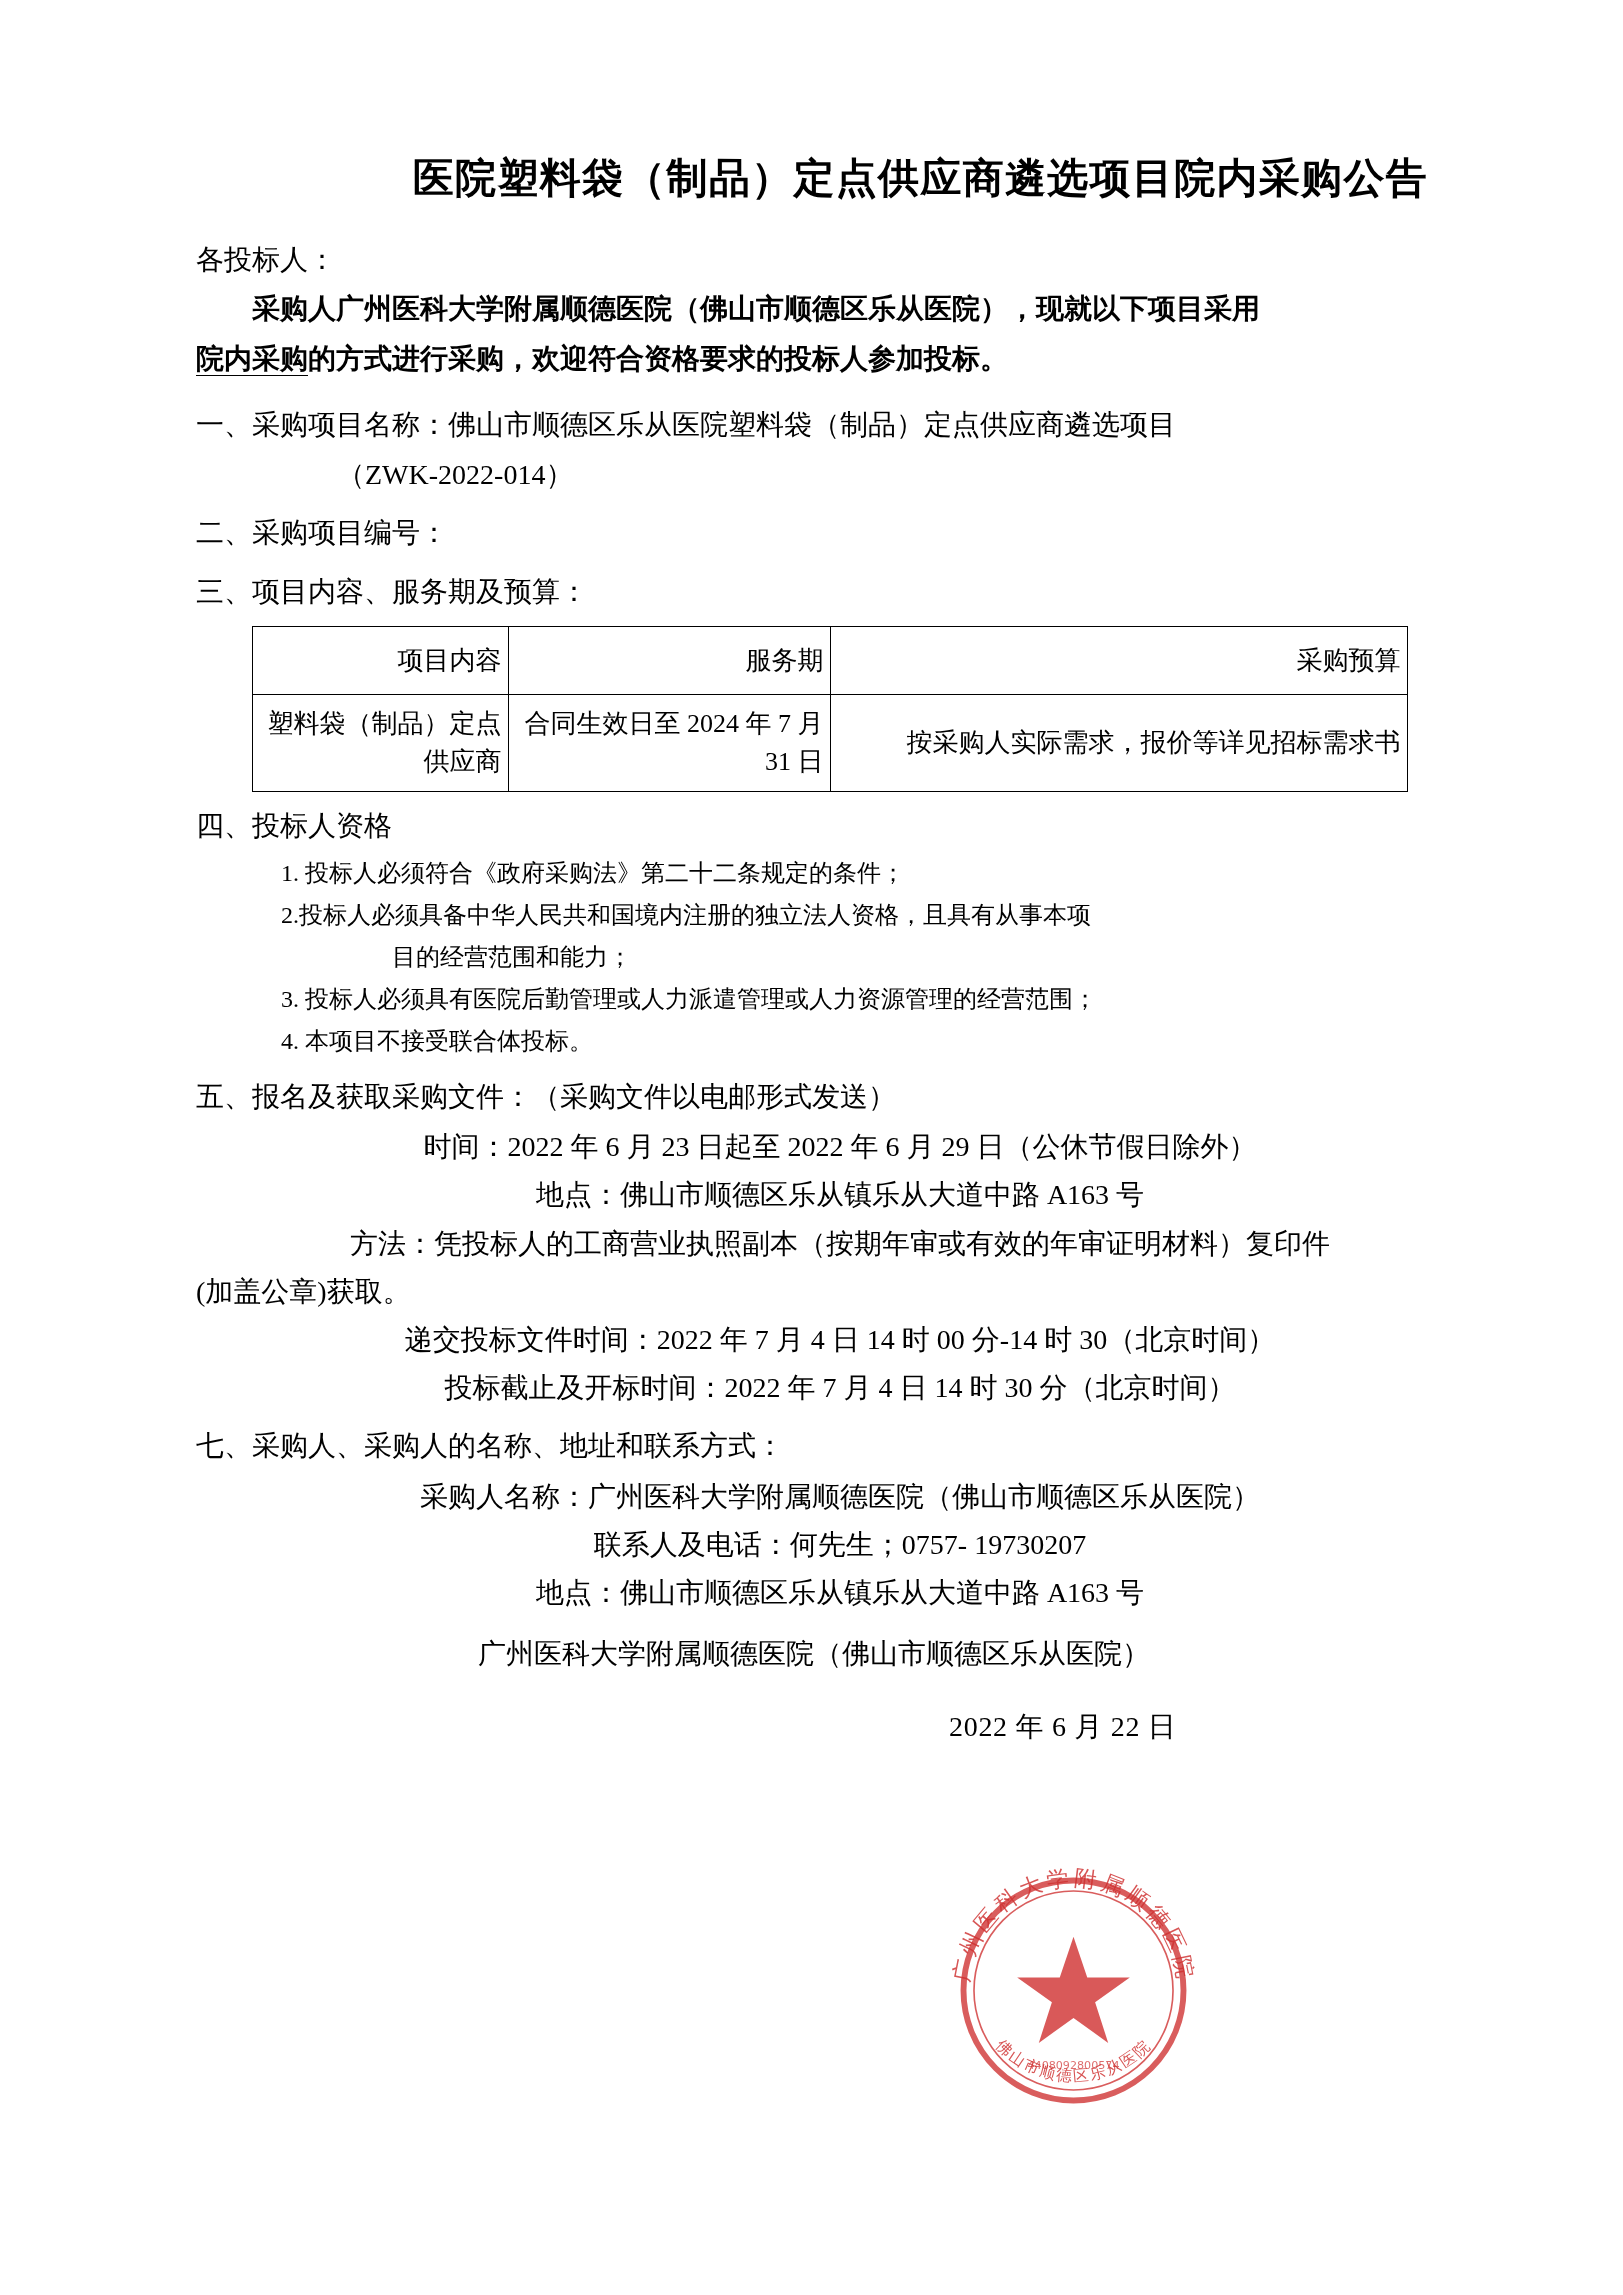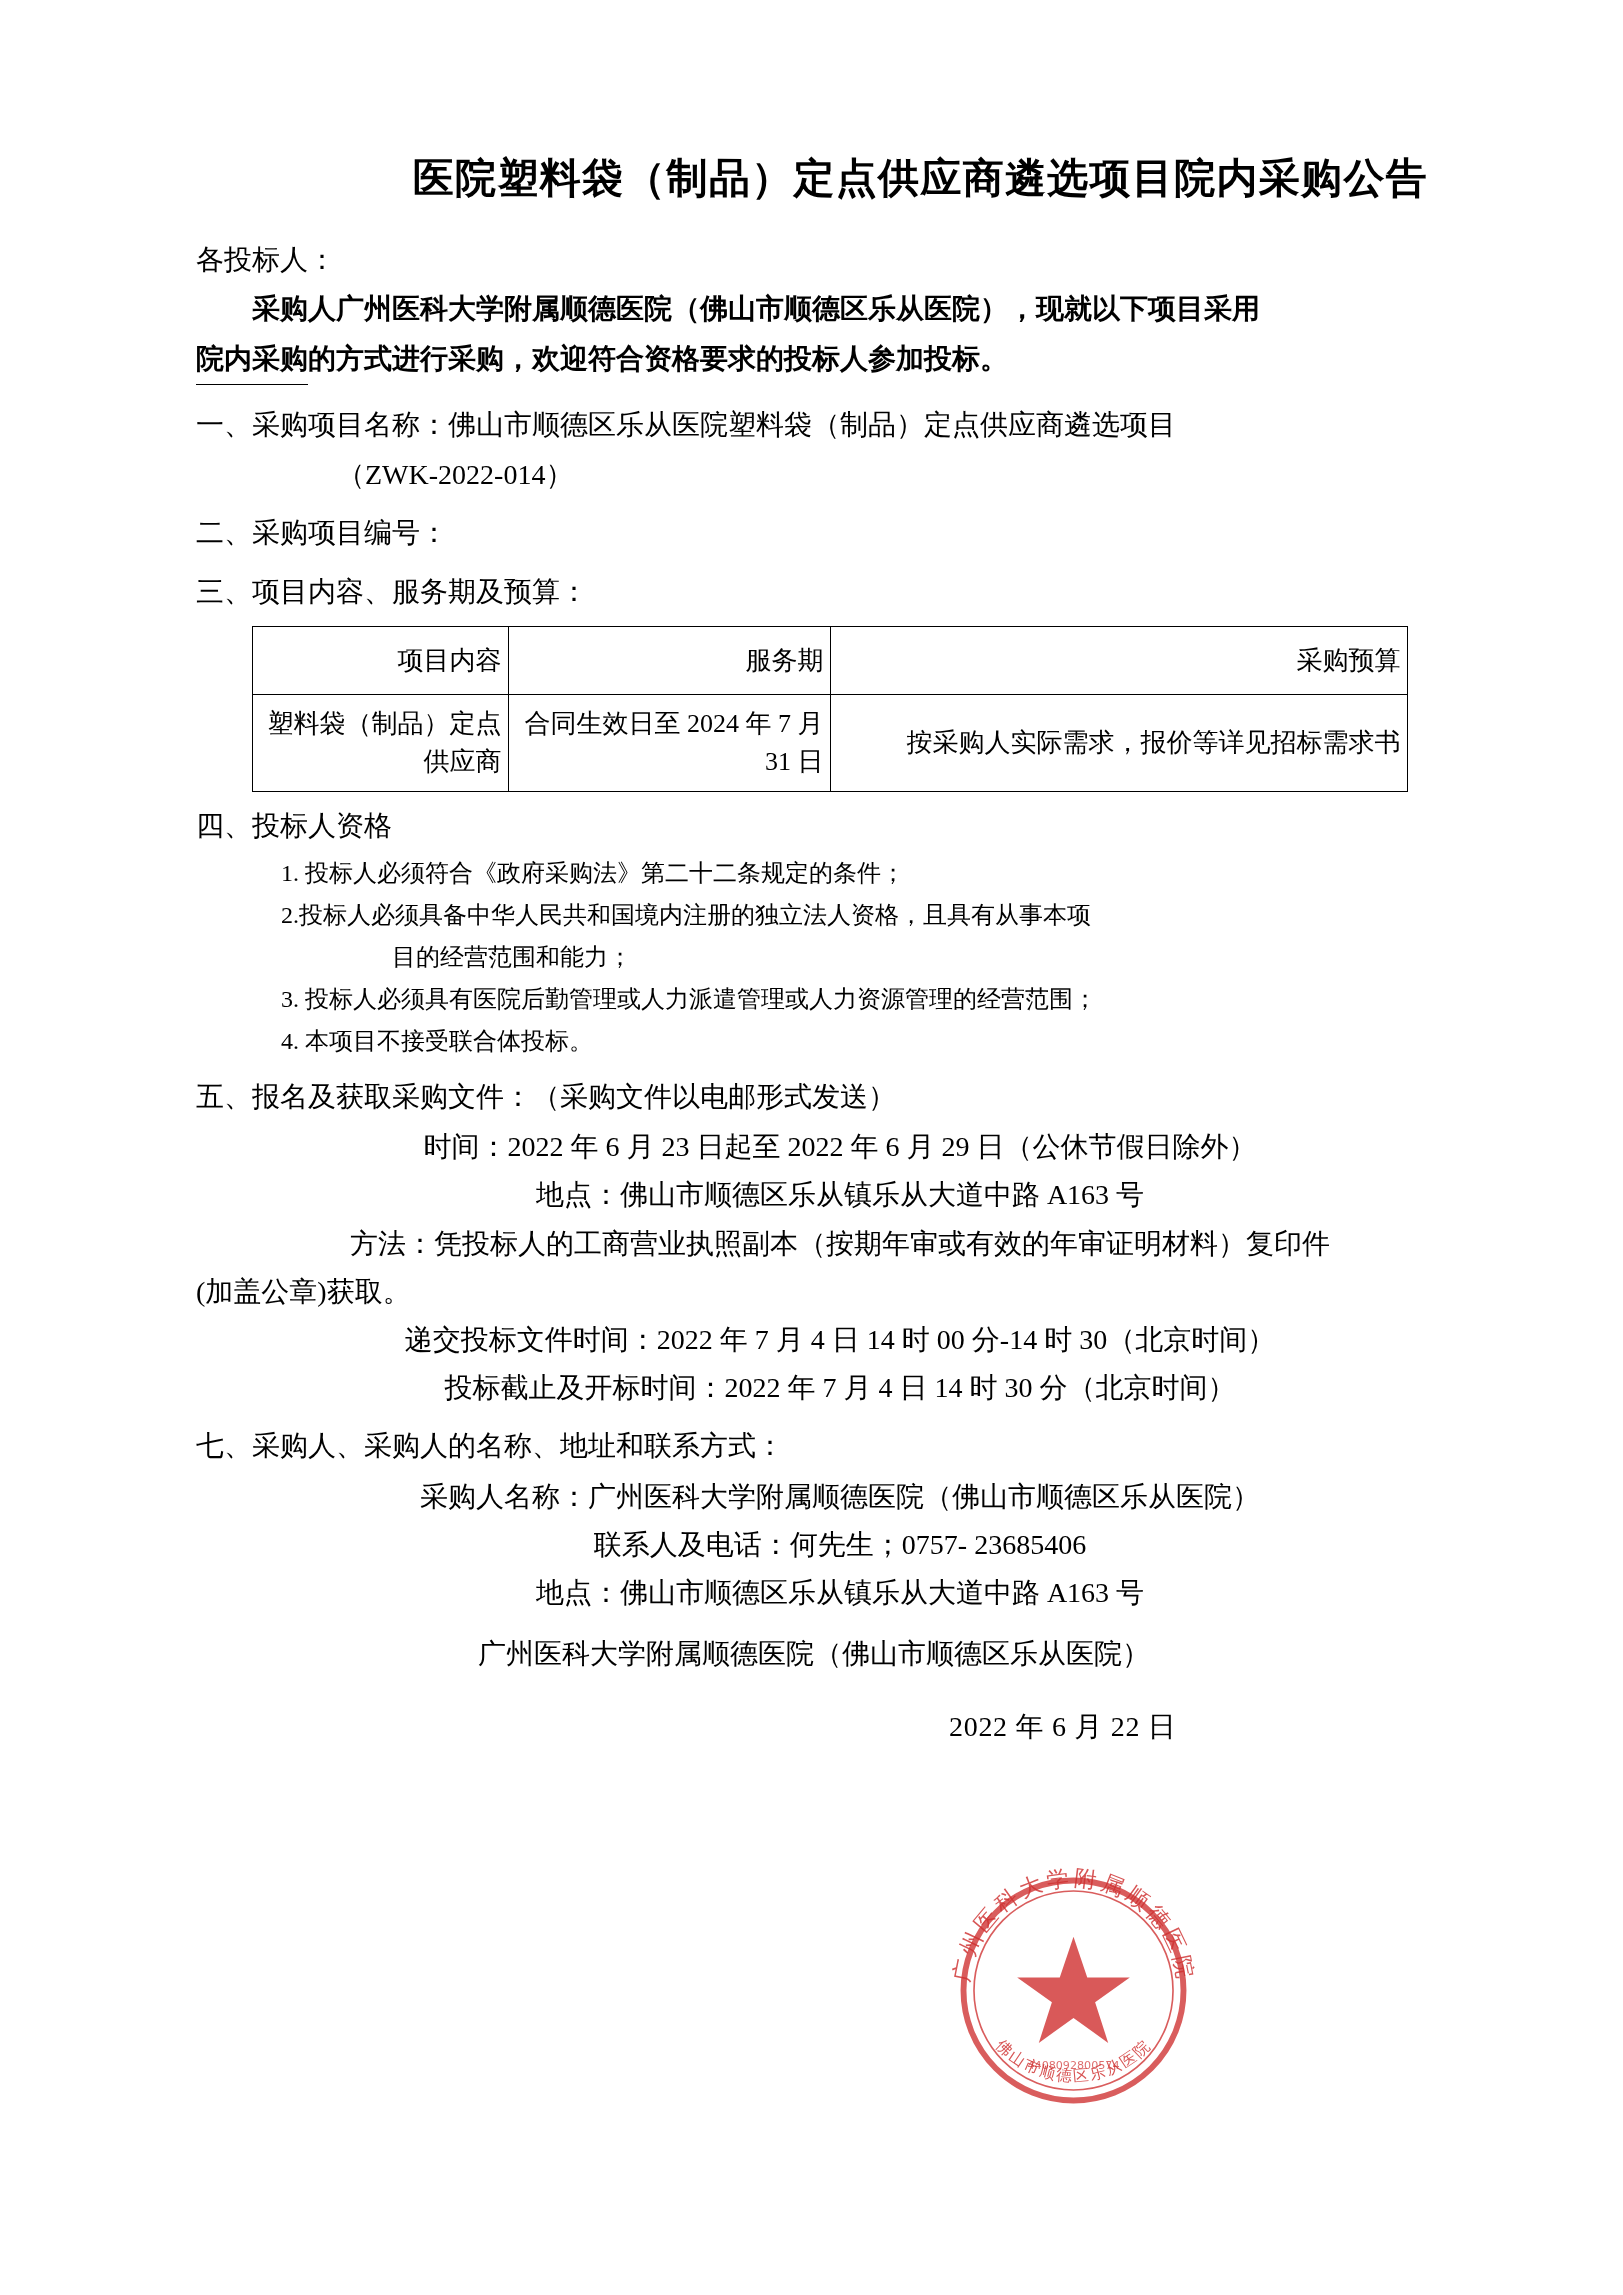--- a/index.html
+++ b/index.html
@@ -42,21 +42,21 @@
   .indent4 { padding-left: 141px; }
   .indent-sub { padding-left: 196px; }
   .para-body {
     font-size: 28px;
     line-height: 1.78;
     margin: 0;
     font-weight: bold;
   }
   .u-line {
     border-bottom: 1.3px solid #000;
-    padding-bottom: 10px;
+    padding-bottom: 1px;
   }
   .section-head {
     font-size: 28px;
     line-height: 1.75;
     margin: 9.2px 0 2.6px 0;
   }
   table.budget {
     border-collapse: collapse;
     margin: 10.5px 0 2.6px 56px;
     width: 1113px;
@@ -163,21 +163,21 @@
   <p class="line indent2">时间：2022 年 6 月 23 日起至 2022 年 6 月 29 日（公休节假日除外）</p>
   <p class="line indent2">地点：佛山市顺德区乐从镇乐从大道中路 A163 号</p>
   <p class="line indent2">方法：凭投标人的工商营业执照副本（按期年审或有效的年审证明材料）复印件</p>
   <p class="line indent1">(加盖公章)获取。</p>
 
   <p class="line indent2">递交投标文件时间：2022 年 7 月 4 日 14 时 00 分-14 时 30（北京时间）</p>
   <p class="line indent2">投标截止及开标时间：2022 年 7 月 4 日 14 时 30 分（北京时间）</p>
 
   <p class="section-head">七、采购人、采购人的名称、地址和联系方式：</p>
   <p class="line indent2">采购人名称：广州医科大学附属顺德医院（佛山市顺德区乐从医院）</p>
-  <p class="line indent2">联系人及电话：何先生；0757- 23685406</p>
+  <p class="line indent2">联系人及电话：何先生；0757- 19730207</p>
   <p class="line indent2">地点：佛山市顺德区乐从镇乐从大道中路 A163 号</p>
 
   <p class="sign-block">广州医科大学附属顺德医院（佛山市顺德区乐从医院）</p>
   <p class="date-line">2022 年 6 月 22  日</p>
 
   <div class="seal">
     <svg width="275" height="275" viewBox="0 0 420 420" xmlns="http://www.w3.org/2000/svg">
       <defs>
         <path id="topArc" d="M 50,210 A 160,160 0 0 1 370,210"></path>
         <path id="botArc" d="M 88,292 A 160,160 0 0 0 332,292"></path>

